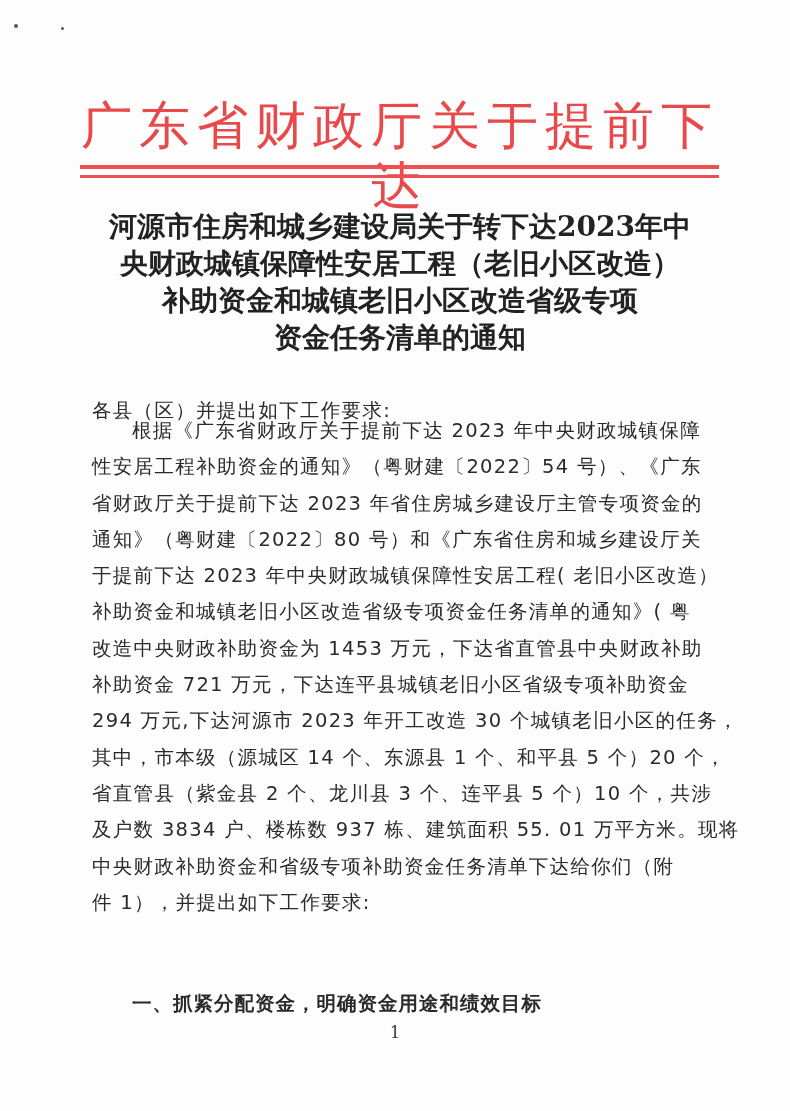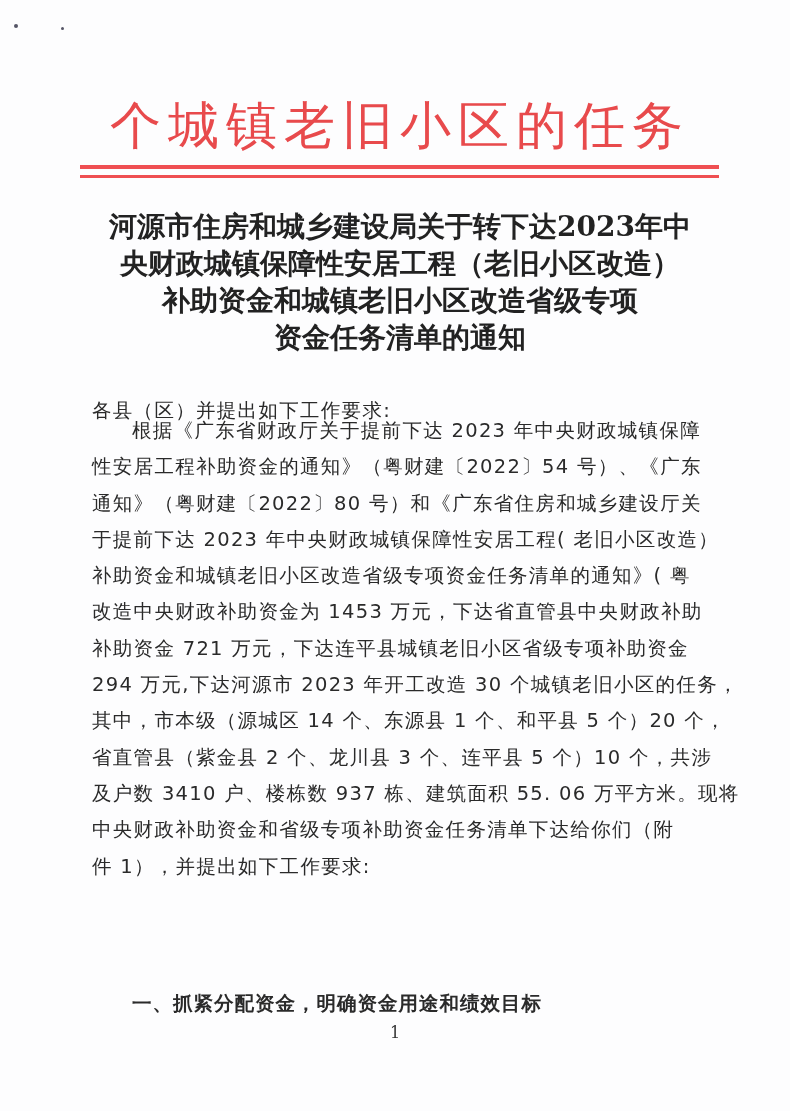--- a/index.html
+++ b/index.html
@@ -54,45 +54,46 @@
     font-size: 16px; color: #333;
   }
 </style>
 </head>
 <body>
 
 <div class="page">
   <span class="scan-mark" style="left:14px;top:24px;"></span>
   <span class="scan-mark" style="left:61px;top:27px;width:3px;height:3px;"></span>
 
-  <div class="letterhead">个城镇老旧小区的任务</div>
+  <div class="letterhead">广东省财政厅关于提前下达</div>
   <div class="red-rule rule-1"></div>
   <div class="red-rule rule-2"></div>
 
   <div class="doc-title">
     <div>河源市住房和城乡建设局关于转下达2023年中</div>
     <div>央财政城镇保障性安居工程（老旧小区改造）</div>
     <div>补助资金和城镇老旧小区改造省级专项</div>
     <div>资金任务清单的通知</div>
   </div>
 
   <div class="body-text salutation">各县（区）并提出如下工作要求:</div>
 
   <div class="body-text para">
     <span class="line indent">根据《广东省财政厅关于提前下达 2023 年中央财政城镇保障</span>
     <span class="line">性安居工程补助资金的通知》（粤财建〔2022〕54 号）、《广东</span>
+    <span class="line">省财政厅关于提前下达 2023 年省住房城乡建设厅主管专项资金的</span>
     <span class="line">通知》（粤财建〔2022〕80 号）和《广东省住房和城乡建设厅关</span>
     <span class="line">于提前下达 2023 年中央财政城镇保障性安居工程( 老旧小区改造）</span>
     <span class="line">补助资金和城镇老旧小区改造省级专项资金任务清单的通知》( 粤</span>
     <span class="line">改造中央财政补助资金为 1453 万元，下达省直管县中央财政补助</span>
     <span class="line">补助资金 721 万元，下达连平县城镇老旧小区省级专项补助资金</span>
     <span class="line">294 万元,下达河源市 2023 年开工改造 30 个城镇老旧小区的任务，</span>
     <span class="line">其中，市本级（源城区 14 个、东源县 1 个、和平县 5 个）20 个，</span>
     <span class="line">省直管县（紫金县 2 个、龙川县 3 个、连平县 5 个）10 个，共涉</span>
-    <span class="line">及户数 3410 户、楼栋数 937 栋、建筑面积 55. 06 万平方米。现将</span>
+    <span class="line">及户数 3834 户、楼栋数 937 栋、建筑面积 55. 01 万平方米。现将</span>
     <span class="line">中央财政补助资金和省级专项补助资金任务清单下达给你们（附</span>
     <span class="line">件 1），并提出如下工作要求:</span>
   </div>
 
   <div class="section-heading">一、抓紧分配资金，明确资金用途和绩效目标</div>
 
   <div class="page-number">1</div>
 </div>
 
 </body></html>

